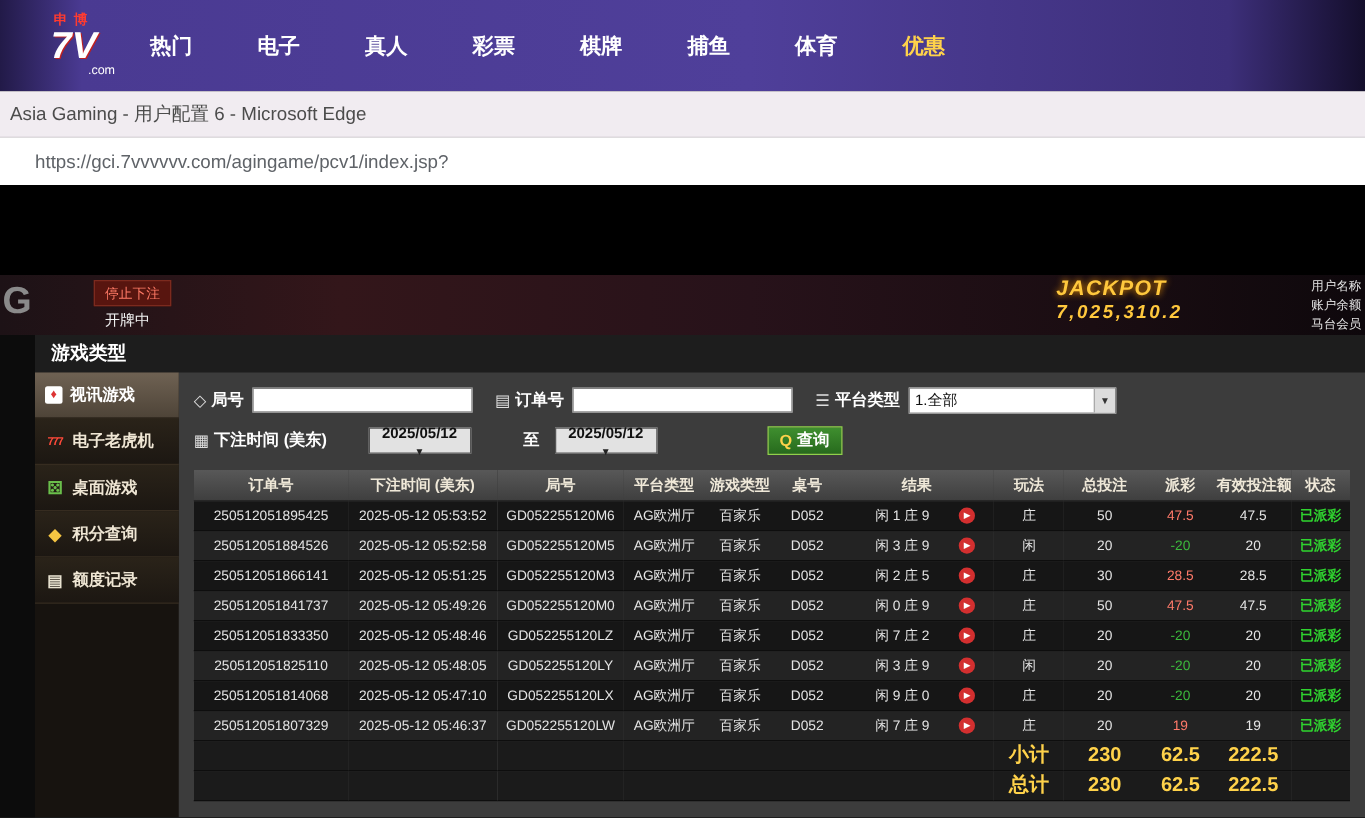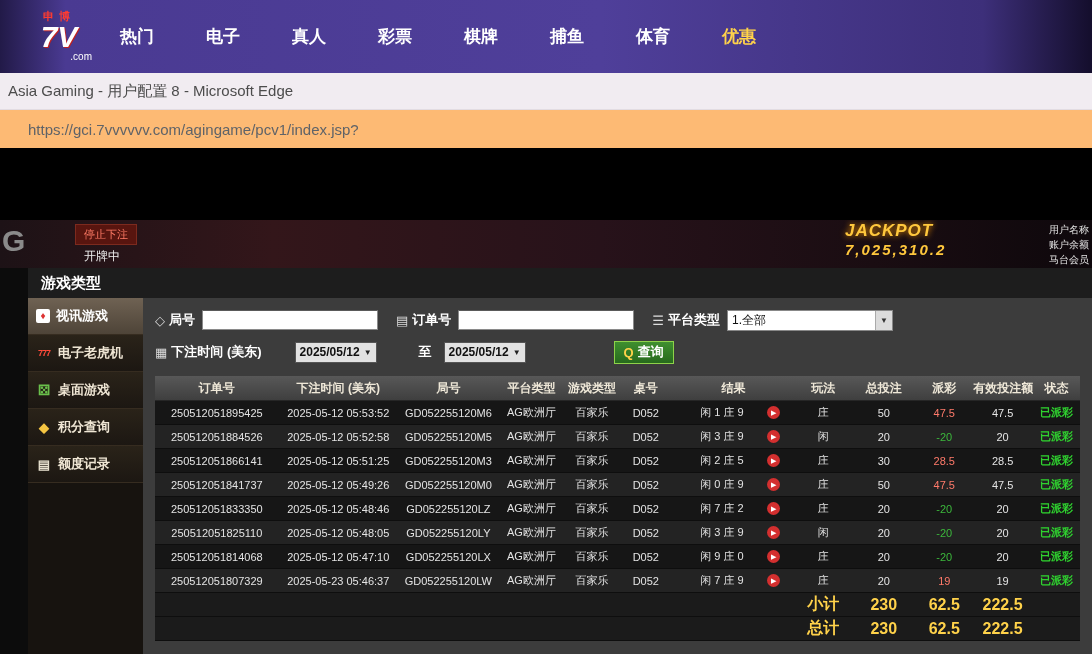--- a/index.html
+++ b/index.html
@@ -15,21 +15,21 @@
   .logo-main{color:#fff;font-size:30px;font-weight:bold;font-style:italic;text-shadow:1px 1px 0 #c02020;}
   .logo-sub{color:#fff;font-size:10px;text-align:right;}
   .nav-items{display:flex;margin-left:16px;}
   .nav-item{color:#fff;font-size:17px;font-weight:bold;padding:6px 12px;margin-right:28px;cursor:pointer;white-space:nowrap;font-family:Liberation Serif, serif;}
   .nav-item.active{color:#ffd24a;}
 
   
   .title-bar{position:absolute;top:73px;left:0;right:0;height:37px;background:#f1ecf1;
              border-bottom:1px solid #e2dce2;display:flex;align-items:center;
              padding-left:8px;font-size:15px;color:#4c4c4c;box-sizing:border-box;}
-  .url-bar{position:absolute;top:110px;left:0;right:0;height:38px;background:#fdba74;
+  .url-bar{position:absolute;top:110px;left:0;right:0;height:38px;background:#ffffff;
            display:flex;align-items:center;padding-left:28px;font-size:15px;color:#5f6368;box-sizing:border-box;}
   .black-strip{position:absolute;top:148px;left:0;right:0;height:72px;background:#000;}
 
   
   .banner{position:absolute;top:220px;left:0;right:0;height:48px;overflow:hidden;
           background:linear-gradient(90deg,#1d1216 0%,#33161a 25%,#27121a 55%,#1a0d12 80%,#0e080c 100%);}
   .banner-g{position:absolute;left:2px;top:4px;font-size:30px;font-weight:bold;color:#8a8a8a;}
   .stop-box{position:absolute;left:75px;top:4px;background:#58150f;border:1px solid #7c2a1e;
             color:#ff7a66;font-size:11px;padding:2px 8px;}
   .dealing{position:absolute;left:84px;top:28px;color:#f0f0f0;font-size:12px;}
@@ -63,21 +63,21 @@
   .filter-row.second{margin-top:8px;}
   .f-icon{color:#ddd;font-size:13px;margin-right:4px;}
   .f-label{color:#fff;font-size:13px;font-weight:bold;margin-right:7px;white-space:nowrap;}
   .f-input{width:168px;height:18px;background:#fff;border:1px solid #8a8a8a;border-top-color:#5a5a5a;
            font-size:12px;padding:0 3px;margin-right:18px;font-family:"Liberation Sans",sans-serif;}
   .select-box{width:160px;height:19px;background:#fff;border:1px solid #888;display:flex;align-items:center;
               font-size:12px;color:#111;padding-left:4px;cursor:pointer;box-sizing:content-box;}
   .select-caret{margin-left:auto;width:16px;height:100%;background:#dcdcdc;border-left:1px solid #aaa;
                 font-size:8px;display:flex;align-items:center;justify-content:center;color:#333;}
   .date-box{width:80px;height:19px;background:#e2e2e2;border:1px solid #555;display:flex;align-items:center;
-            justify-content:center;font-size:12px;font-weight:bold;color:#111;gap:4px;cursor:pointer;}
+            justify-content:center;font-size:12px;font-weight:bold;color:#111;gap:4px;cursor:pointer;flex-direction:column;}
   .date-caret{font-size:8px;color:#222;}
   .to-label{color:#fff;font-size:13px;font-weight:bold;margin:0 12px 0 42px;}
   .search-btn{margin-left:88px;width:60px;height:23px;background:linear-gradient(#3f8f2f,#276a1d);
               border:1px solid #8fd24a;color:#fff;font-size:13px;font-weight:bold;display:flex;
               align-items:center;justify-content:center;gap:4px;cursor:pointer;
               font-family:"Liberation Sans",sans-serif;}
   .q-icon{color:#ffd24a;font-size:13px;font-weight:bold;}
 
   
   .bet-table{margin-top:12px;width:100%;border-collapse:collapse;table-layout:fixed;}
@@ -117,21 +117,21 @@
         <div class="nav-item">真人</div>
         <div class="nav-item">彩票</div>
         <div class="nav-item">棋牌</div>
         <div class="nav-item">捕鱼</div>
         <div class="nav-item">体育</div>
         <div class="nav-item active">优惠</div>
       </div>
   </div>
 
   <div class="title-bar">
-    <span>Asia Gaming - 用户配置 8 - Microsoft Edge</span>
+    <span>Asia Gaming - 用户配置 6 - Microsoft Edge</span>
   </div>
   <div class="url-bar">
     <span>https://gci.7vvvvvv.com/agingame/pcv1/index.jsp?</span>
   </div>
 
   <div class="black-strip"></div>
 
   <div class="banner">
     <div class="banner-g">G</div>
     <div class="stop-box">
@@ -322,21 +322,21 @@
                 <td class="col-table_no">D052</td>
                 <td class="col-result"><span class="result-text">闲 9 庄 0</span><span class="play-btn">▶</span></td>
                 <td class="col-style">庄</td>
                 <td class="col-bet">20</td>
                 <td class="col-payout neg">-20</td>
                 <td class="col-valid">20</td>
                 <td class="col-status status">已派彩</td>
               </tr>
               <tr>
                 <td class="col-order">250512051807329</td>
-                <td class="col-time">2025-05-23 05:46:37</td>
+                <td class="col-time">2025-05-12 05:46:37</td>
                 <td class="col-round">GD052255120LW</td>
                 <td class="col-platform">AG欧洲厅</td>
                 <td class="col-game">百家乐</td>
                 <td class="col-table_no">D052</td>
                 <td class="col-result"><span class="result-text">闲 7 庄 9</span><span class="play-btn">▶</span></td>
                 <td class="col-style">庄</td>
                 <td class="col-bet">20</td>
                 <td class="col-payout pos">19</td>
                 <td class="col-valid">19</td>
                 <td class="col-status status">已派彩</td>

